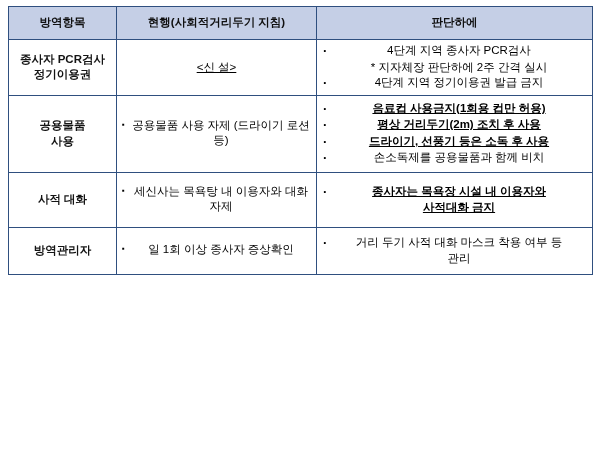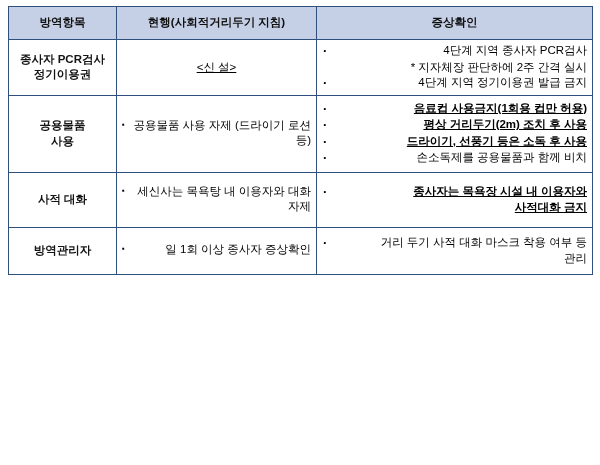--- a/index.html
+++ b/index.html
@@ -45,21 +45,21 @@
   col.c2 { width: 200px; }
   col.c3 { width: 276px; }
 
   td.cat {
     text-align: center;
     font-weight: bold;
     font-size: 12px;
     color: #141414;
   }
   td.cur, td.strong {
-    text-align: right;
+    text-align: center;
   }
   td.center {
     text-align: center;
   }
   .bullet-list {
     margin: 0;
     padding: 0;
     list-style: none;
   }
   .bullet-list li {
@@ -119,21 +119,21 @@
   <table class="matrix">
     <colgroup>
       <col class="c1">
         <col class="c2">
         <col class="c3">
     </colgroup>
     <thead>
       <tr>
         <th>방역항목</th>
         <th>현행(사회적거리두기 지침)</th>
-        <th>증상확인</th>
+        <th>판단하에</th>
       </tr>
     </thead>
     <tbody>
 
       <tr class="r1">
         <td class="cat">
           <div>종사자 PCR검사</div>
           <div>정기이용권</div>
         </td>
         <td class="cur center newline-cell">&lt;신 설&gt;</td>

